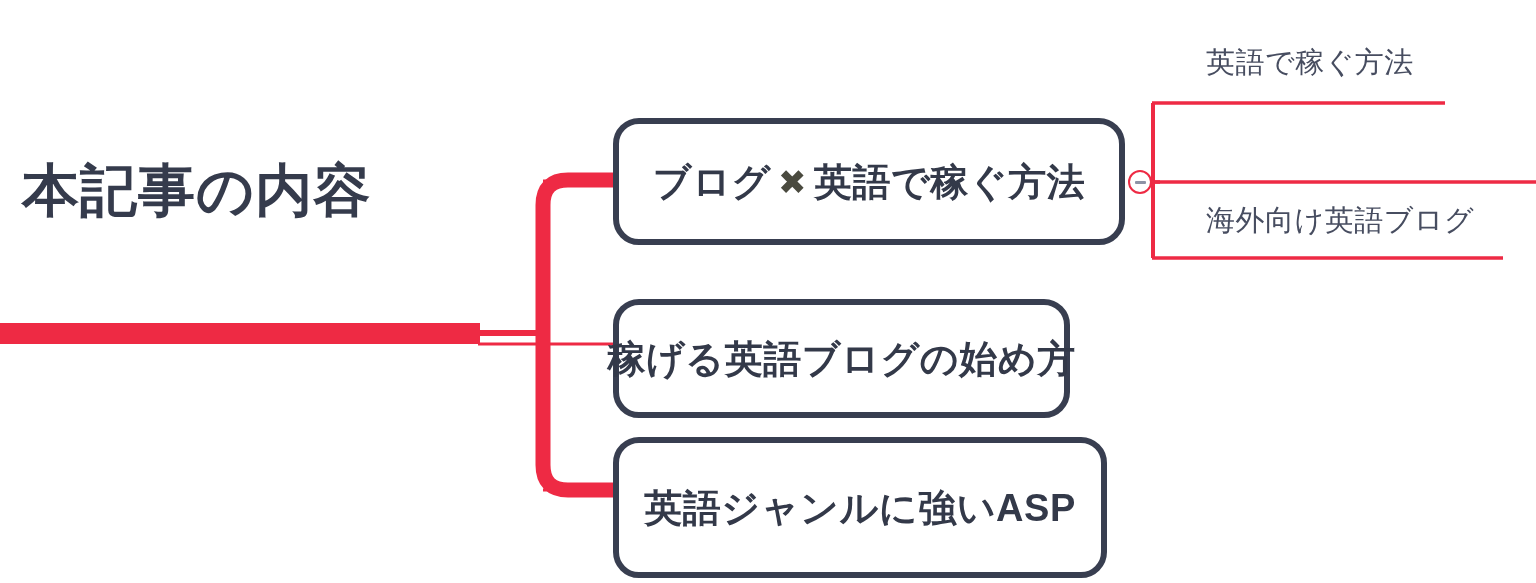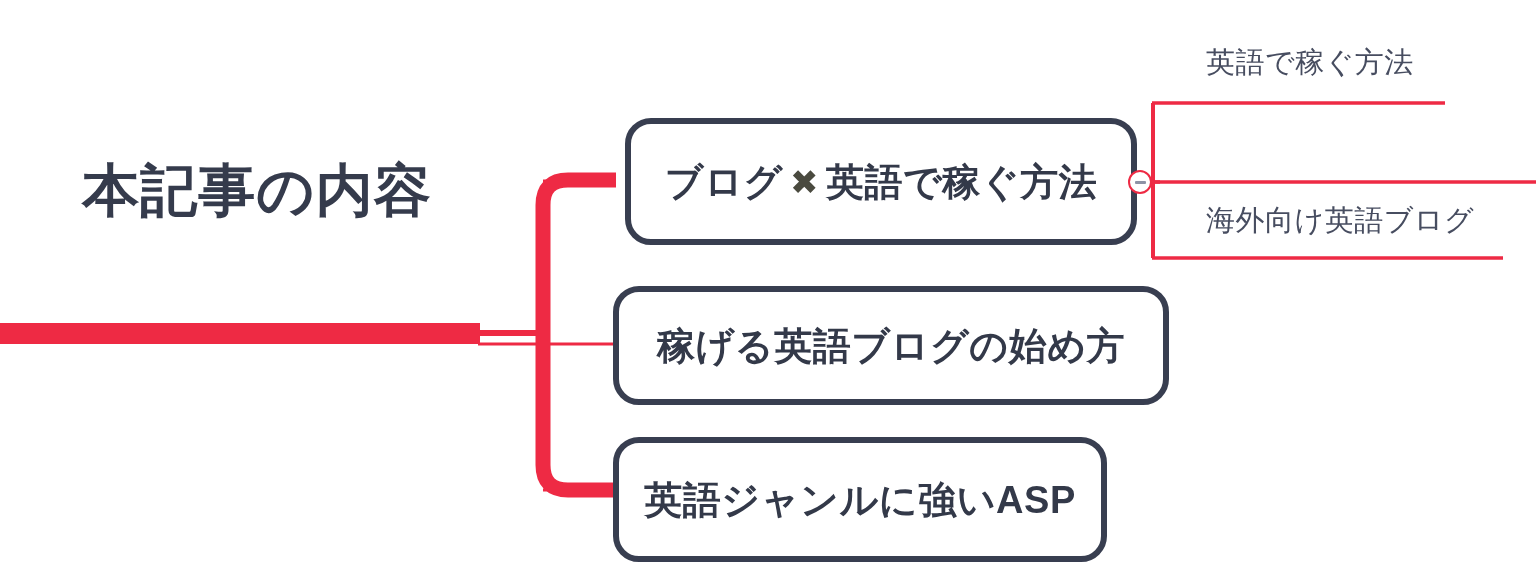--- a/index.html
+++ b/index.html
@@ -25,21 +25,21 @@
     height: 583px;
     pointer-events: none;
   }
 
   
   .root-title {
     position: absolute;
     left: 22px;
     top: 158px;
     width: 470px;
-    text-align: center;
+    text-align: left;
     font-size: 57px;
     font-weight: 700;
     letter-spacing: 1px;
     color: #353B4C;
     line-height: 1.15;
     white-space: nowrap;
   }
 
   
   .node-box {
@@ -62,23 +62,23 @@
   }
   .node-label .xmark {
     color: #4A4A3F;
     font-weight: 700;
     font-size: 34px;
     padding: 0 7px;
     display: inline-block;
     vertical-align: 1px;
   }
 
-  #node-1 { left: 613px; top: 118px;  width: 512px; height: 127px; margin-left: 12px; }
-  #node-2 { left: 613px; top: 286px;  width: 556px; height: 119px; }
-  #node-3 { left: 613px; top: 437px;  width: 494px; height: 125px; }
+  #node-1 { left: 613px; top: 118px;  width: 512px; height: 127px; }
+  #node-2 { left: 613px; top: 299px;  width: 457px; height: 119px; }
+  #node-3 { left: 613px; top: 437px;  width: 494px; height: 141px; }
 
   
   .toggle {
     position: absolute;
     left: 1128px;
     top: 170px;
     width: 24px;
     height: 24px;
     box-sizing: border-box;
     border: 2.5px solid #EE2A44;

